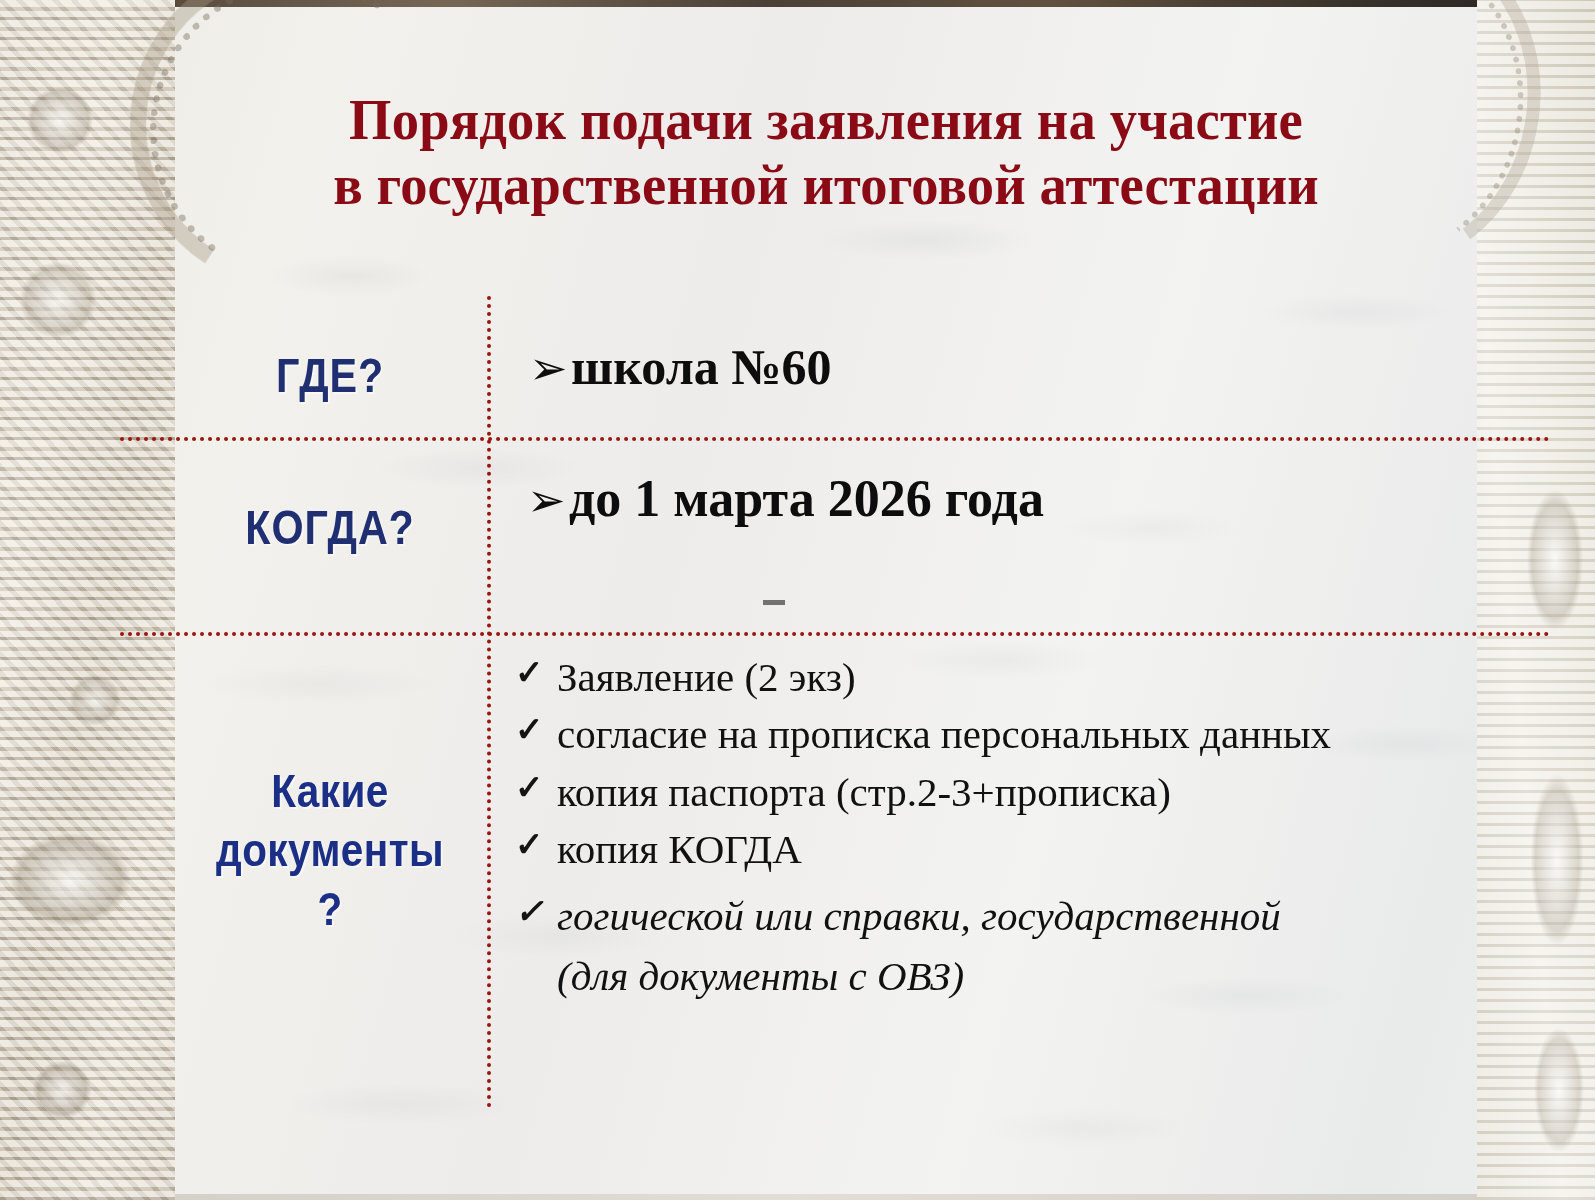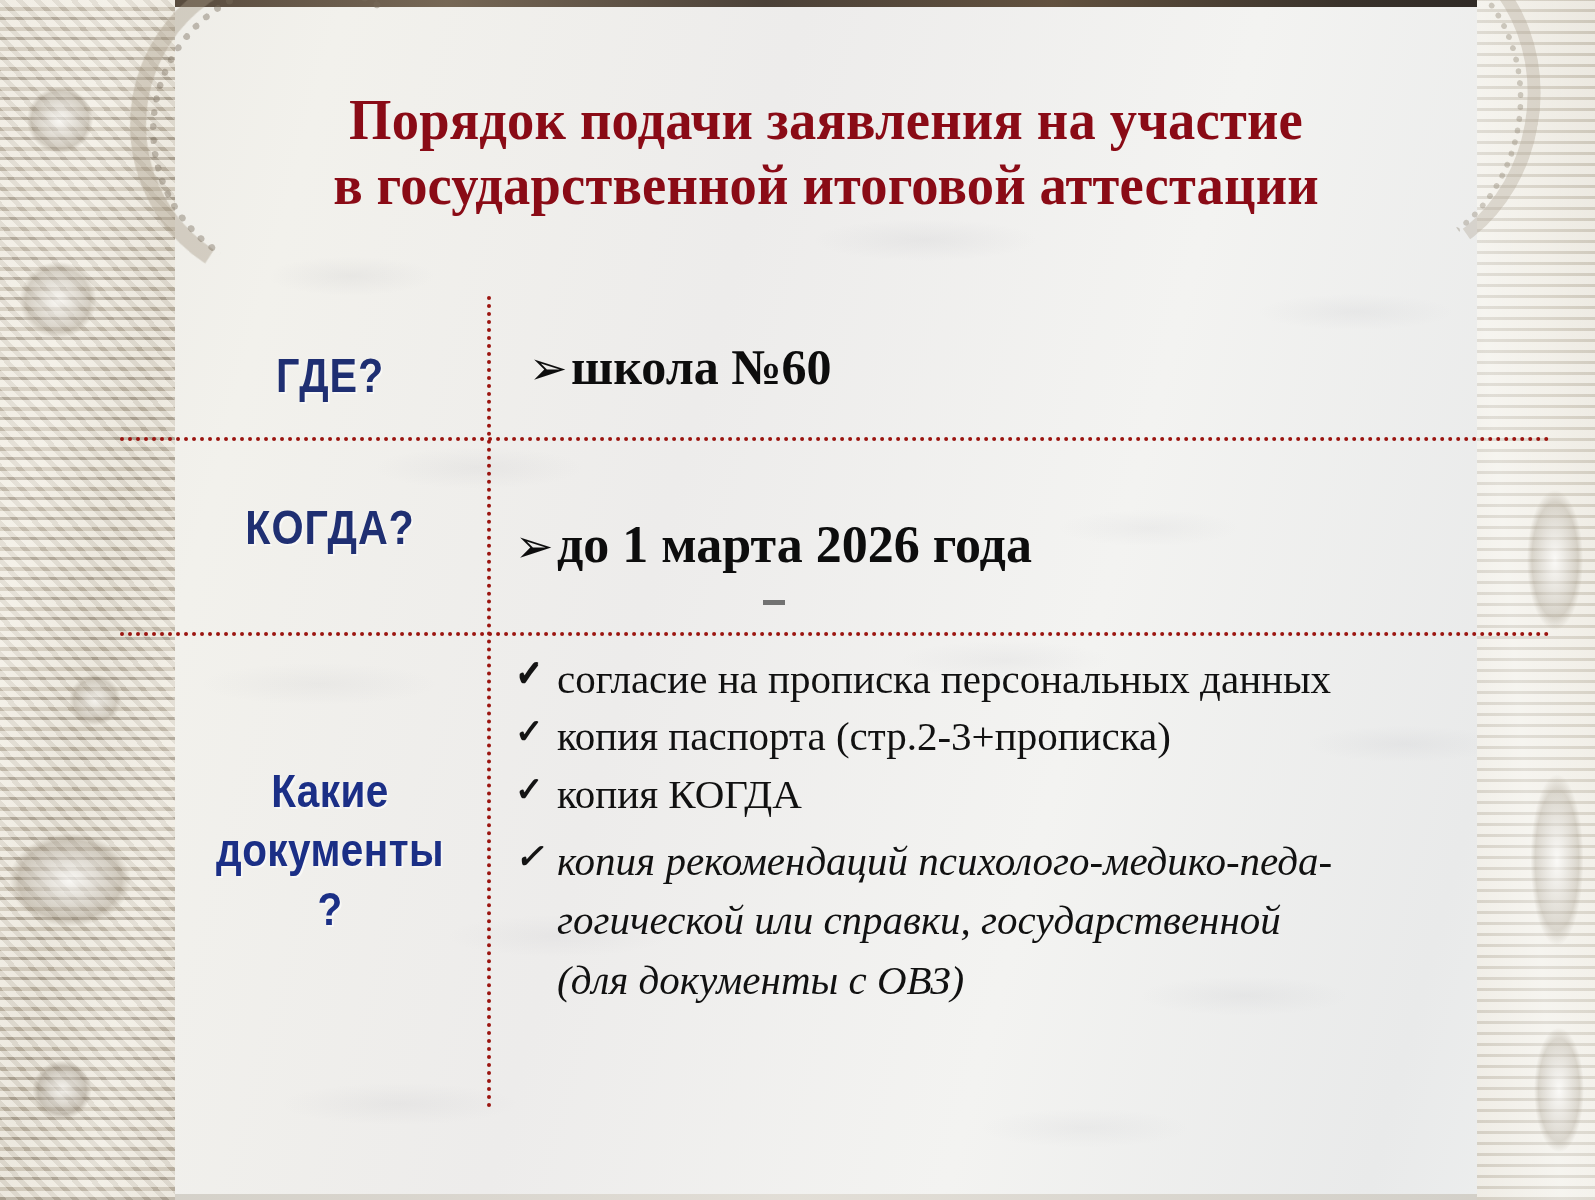--- a/index.html
+++ b/index.html
@@ -204,25 +204,26 @@
   }
   .value-school {
     top: 340px;
     font-size: 50px;
     font-weight: bold;
     line-height: 1.1;
     white-space: nowrap;
     margin-left: 14px;
   }
   .value-date {
-    top: 516px;
+    top: 470px;
     font-size: 52px;
     font-weight: bold;
     line-height: 1.1;
     white-space: nowrap;
+    margin-left: 12px;
   }
   .arrow-bullet {
     display: inline-block;
     width: 42px;
     font-size: 46px;
     font-weight: normal;
     vertical-align: baseline;
   }
 
   .docs-list {
@@ -298,35 +299,35 @@
 
     <div class="label-cell label-docs">
       <span class="dl">Какие</span>
       <span class="dl">документы</span>
       <span class="dl">?</span>
     </div>
 
     <ul class="docs-list">
       <li>
         <span class="tick">✓</span>
+        <span>Заявление (2 экз)</span>
       </li>
       <li>
         <span class="tick">✓</span>
         <span>согласие на прописка персональных данных</span>
       </li>
       <li>
         <span class="tick">✓</span>
         <span>копия паспорта (стр.2-3+прописка)</span>
       </li>
       <li>
         <span class="tick">✓</span>
         <span>копия КОГДА</span>
       </li>
       <li class="italic">
         <span class="tick">✓</span>
-        <span class="para">копия  рекомендаций  психолого-медико-педа-</span>
         <span class="para">гогической     или    справки,   государственной</span>
         <span class="para">(для документы с ОВЗ)</span>
       </li>
     </ul>
 
   </div>
 </div>
 
 </body></html>

